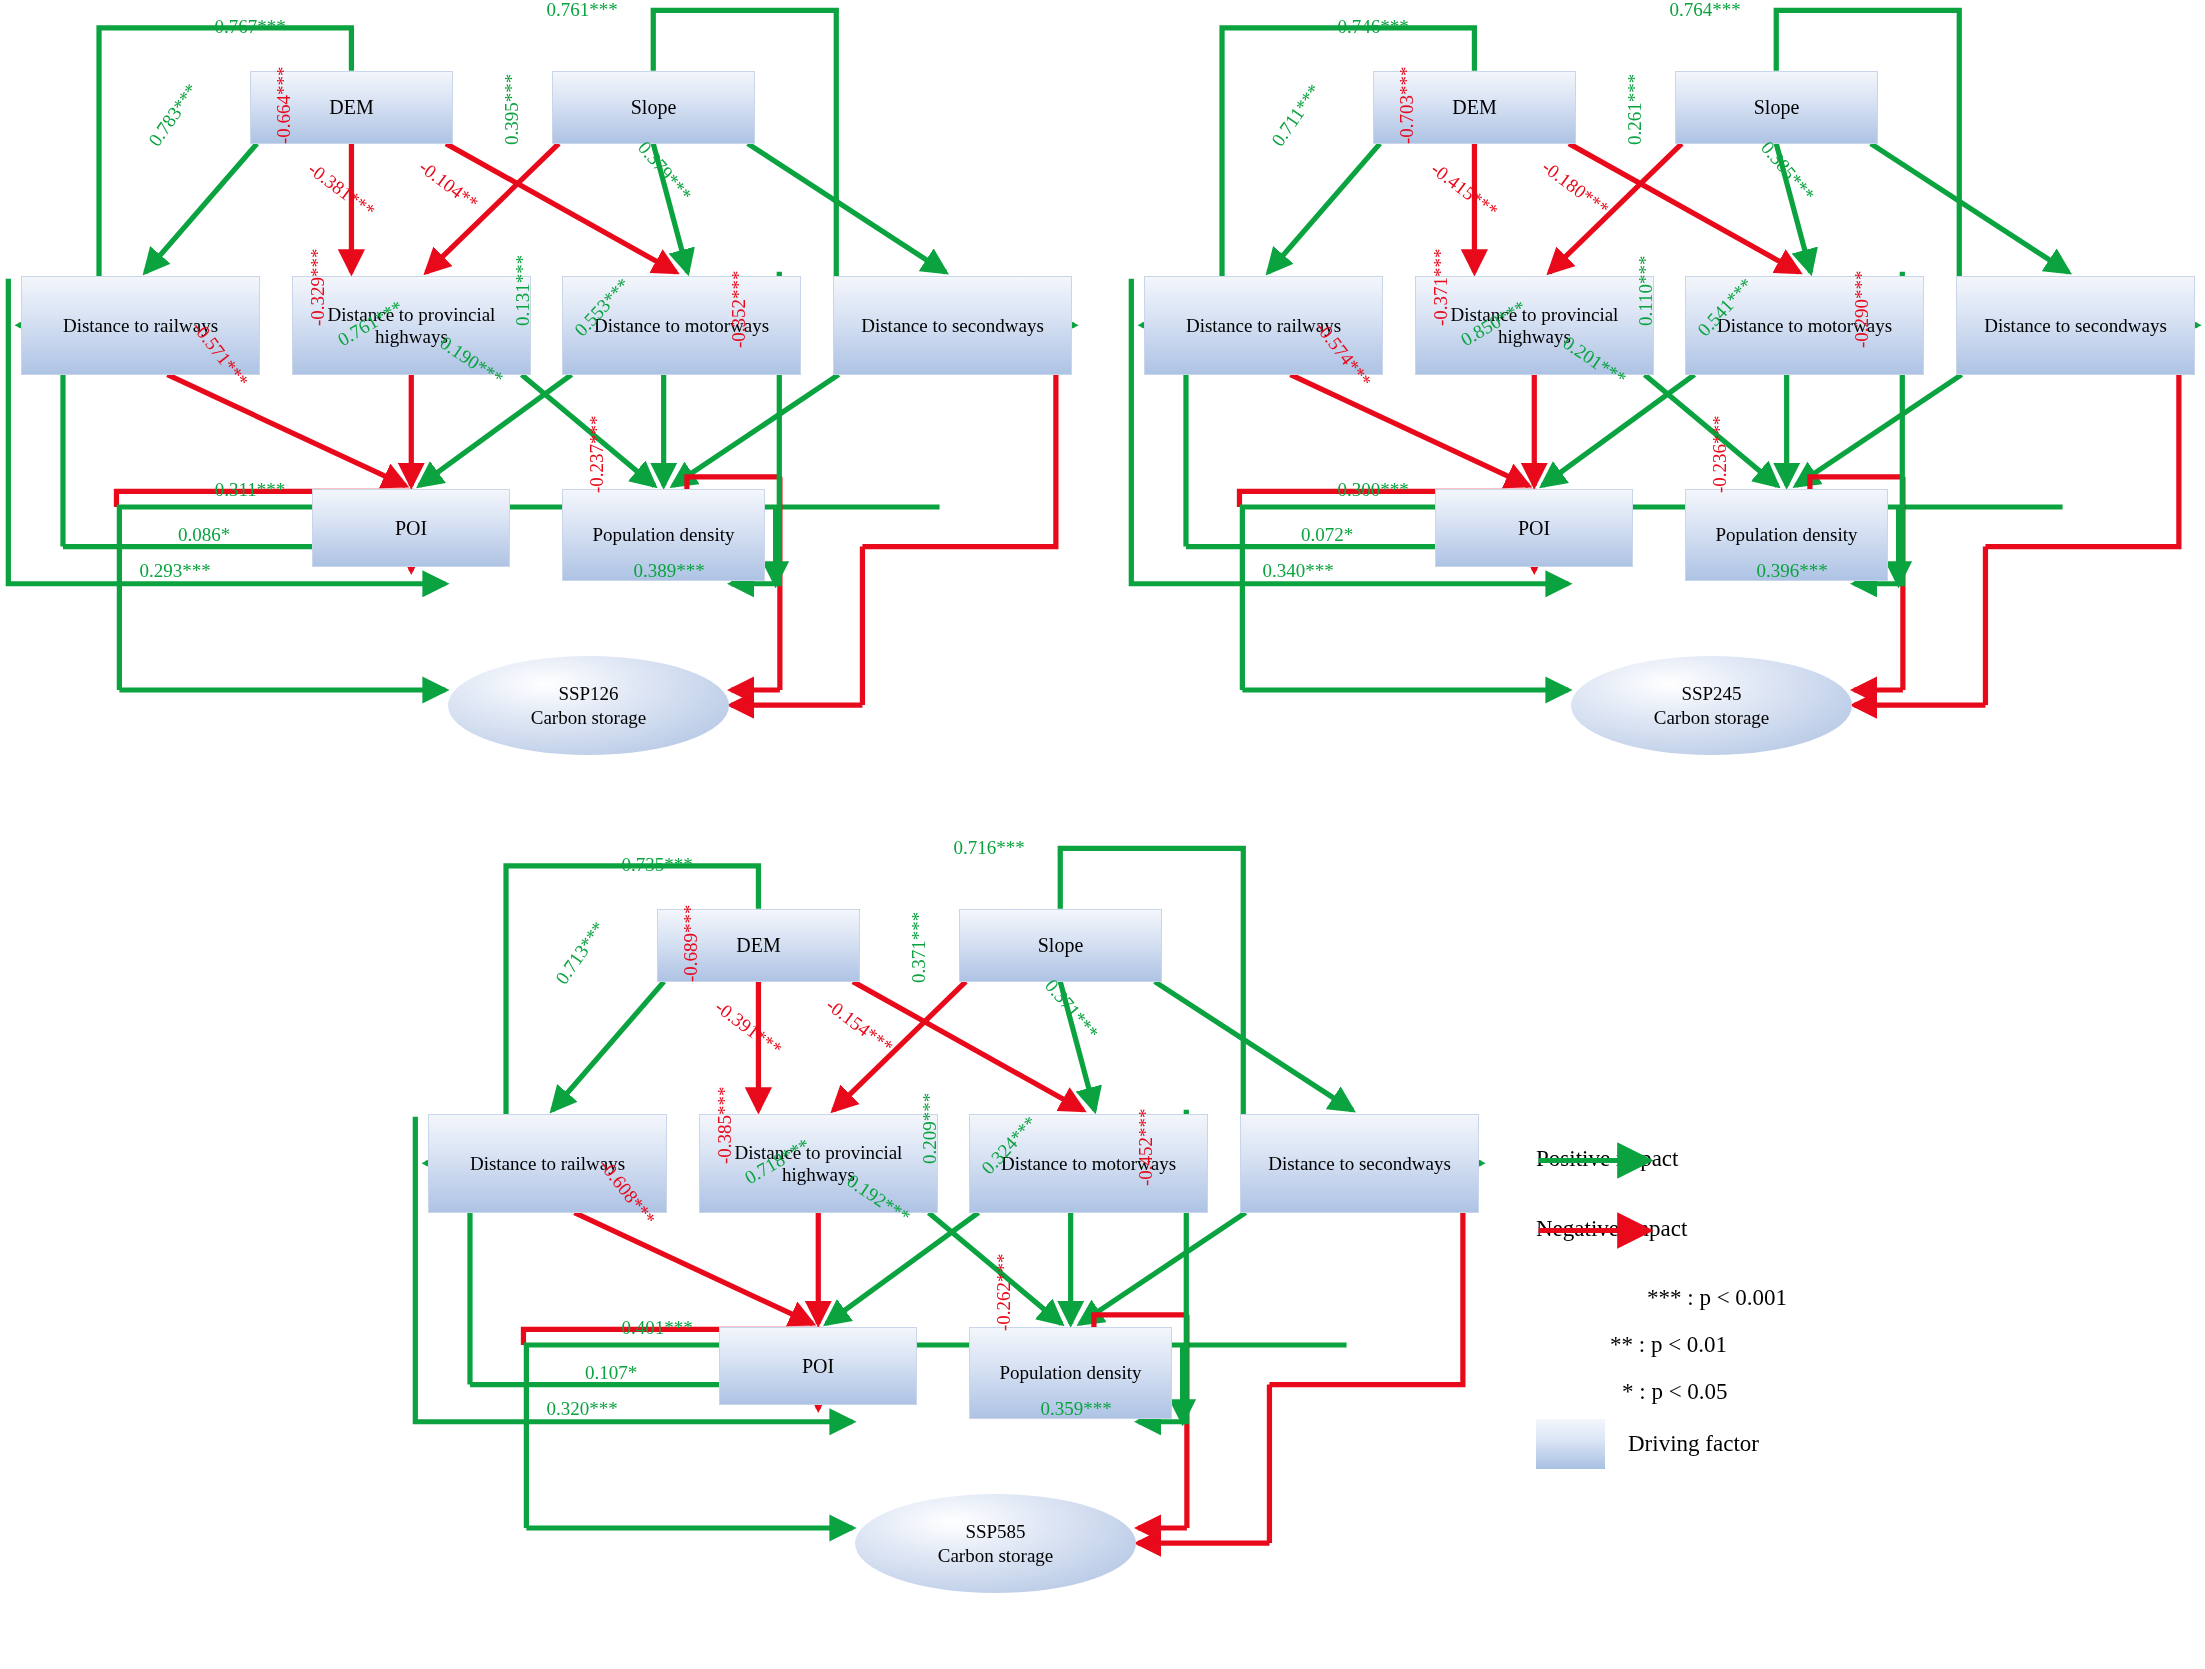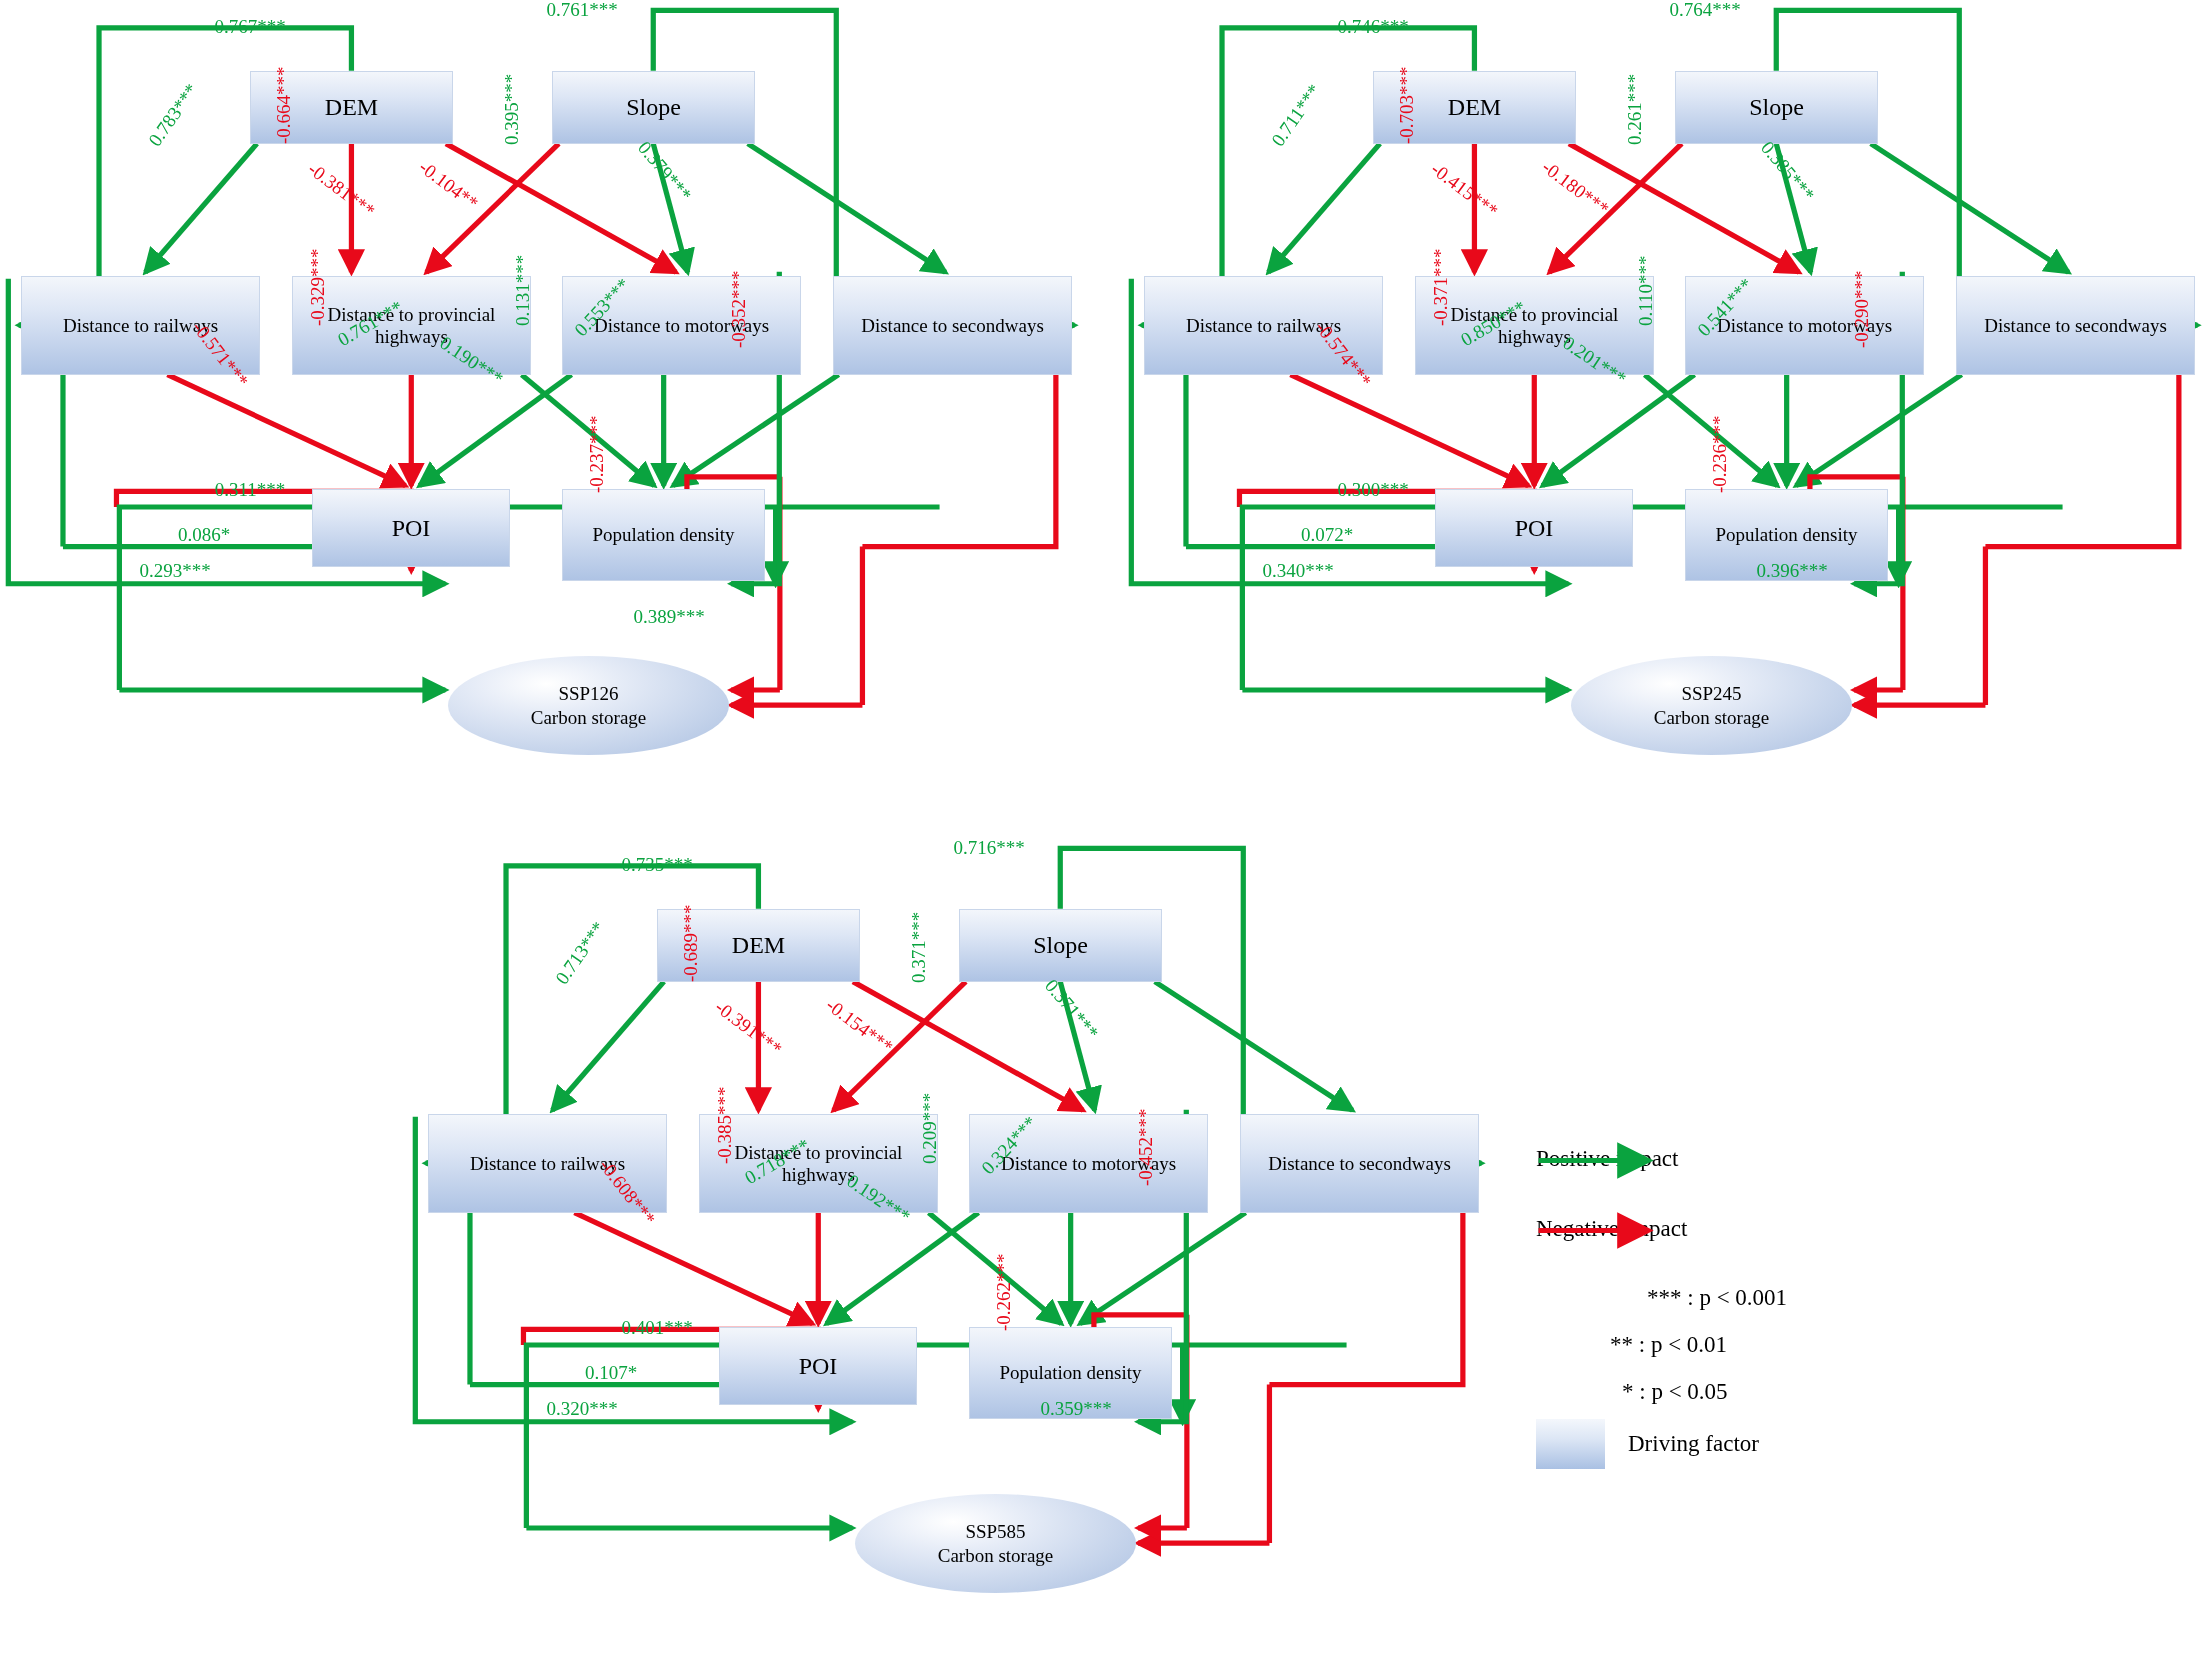--- a/index.html
+++ b/index.html
@@ -5,21 +5,21 @@
   html,body{margin:0;padding:0;background:#fff;}
   body{width:2205px;height:1670px;position:relative;overflow:hidden;
        font-family:"Liberation Serif", serif;}
   .panel{position:absolute;}
   svg{position:absolute;top:0;left:0;overflow:visible;}
   .node{position:absolute;box-sizing:border-box;
         background:linear-gradient(180deg,#f3f6fb 0%,#dde6f5 35%,#aec3e4 100%);
         border:0.6px solid #c9d6ea;
         display:flex;align-items:center;justify-content:center;text-align:center;
         color:#000;font-family:"Liberation Serif", serif;line-height:1.12;}
-  .node.small{font-size:24px;}
+  .node.small{font-size:20px;}
   .node.two{font-size:19px;}
   .ellipse{position:absolute;box-sizing:border-box;border-radius:50%;
       background:radial-gradient(ellipse at 35% 28%, #ffffff 0%, #e6ecf7 28%, #c3d2ea 70%, #aabfe0 100%);
       display:flex;flex-direction:column;align-items:center;justify-content:center;
       text-align:center;font-size:19px;color:#000;line-height:1.25;}
   .lbl{position:absolute;white-space:nowrap;font-size:19px;
        font-family:"Liberation Serif", serif;transform-origin:left top;}
   .pos{color:#0aa33f;}
   .neg{color:#e8091a;}
   .legend{position:absolute;}
@@ -115,21 +115,21 @@
     <div class="lbl neg" style="left: 307px; top: 326px; transform: rotate(-90deg);">-0.329***</div>
     <div class="lbl pos" style="left: 334px; top: 332px; transform: rotate(-30deg);">0.761***</div>
     <div class="lbl pos" style="left: 448px; top: 332px; transform: rotate(34deg);">0.190***</div>
     <div class="lbl pos" style="left: 512px; top: 326px; transform: rotate(-90deg);">0.131***</div>
     <div class="lbl pos" style="left: 570px; top: 326px; transform: rotate(-47deg);">0.553***</div>
     <div class="lbl neg" style="left: 728px; top: 348px; transform: rotate(-90deg);">-0.352***</div>
     <div class="lbl pos" style="left: 250px; top: 479px; transform: translateX(-50%); transform-origin: center center;">0.311***</div>
     <div class="lbl neg" style="left: 586px; top: 493px; transform: rotate(-90deg);">-0.237***</div>
     <div class="lbl pos" style="left: 204px; top: 524px; transform: translateX(-50%); transform-origin: center center;">0.086*</div>
     <div class="lbl pos" style="left: 175px; top: 560px; transform: translateX(-50%); transform-origin: center center;">0.293***</div>
-    <div class="lbl pos" style="left: 669px; top: 560px; transform: translateX(-50%); transform-origin: center center; margin-top: 46px;">0.389***</div>
+    <div class="lbl pos" style="left: 669px; top: 560px; transform: translateX(-50%); transform-origin: center center;">0.389***</div>
   </div>
 
 <div class="panel" id="panel-1" style="left:1123px;top:0px;width:1076px;height:814px;">
     <svg width="1076" height="814" viewBox="0 0 1850 1400">
       <defs>
         <marker id="m-pos-1" markerWidth="5.2" markerHeight="5.2" refX="4.4" refY="2.6" orient="auto" markerUnits="strokeWidth">
           <path d="M0,0 L5.2,2.6 L0,5.2 z" fill="#0aa33f"></path>
         </marker>
         <marker id="m-neg-1" markerWidth="5.2" markerHeight="5.2" refX="4.4" refY="2.6" orient="auto" markerUnits="strokeWidth">
           <path d="M0,0 L5.2,2.6 L0,5.2 z" fill="#e8091a"></path>

